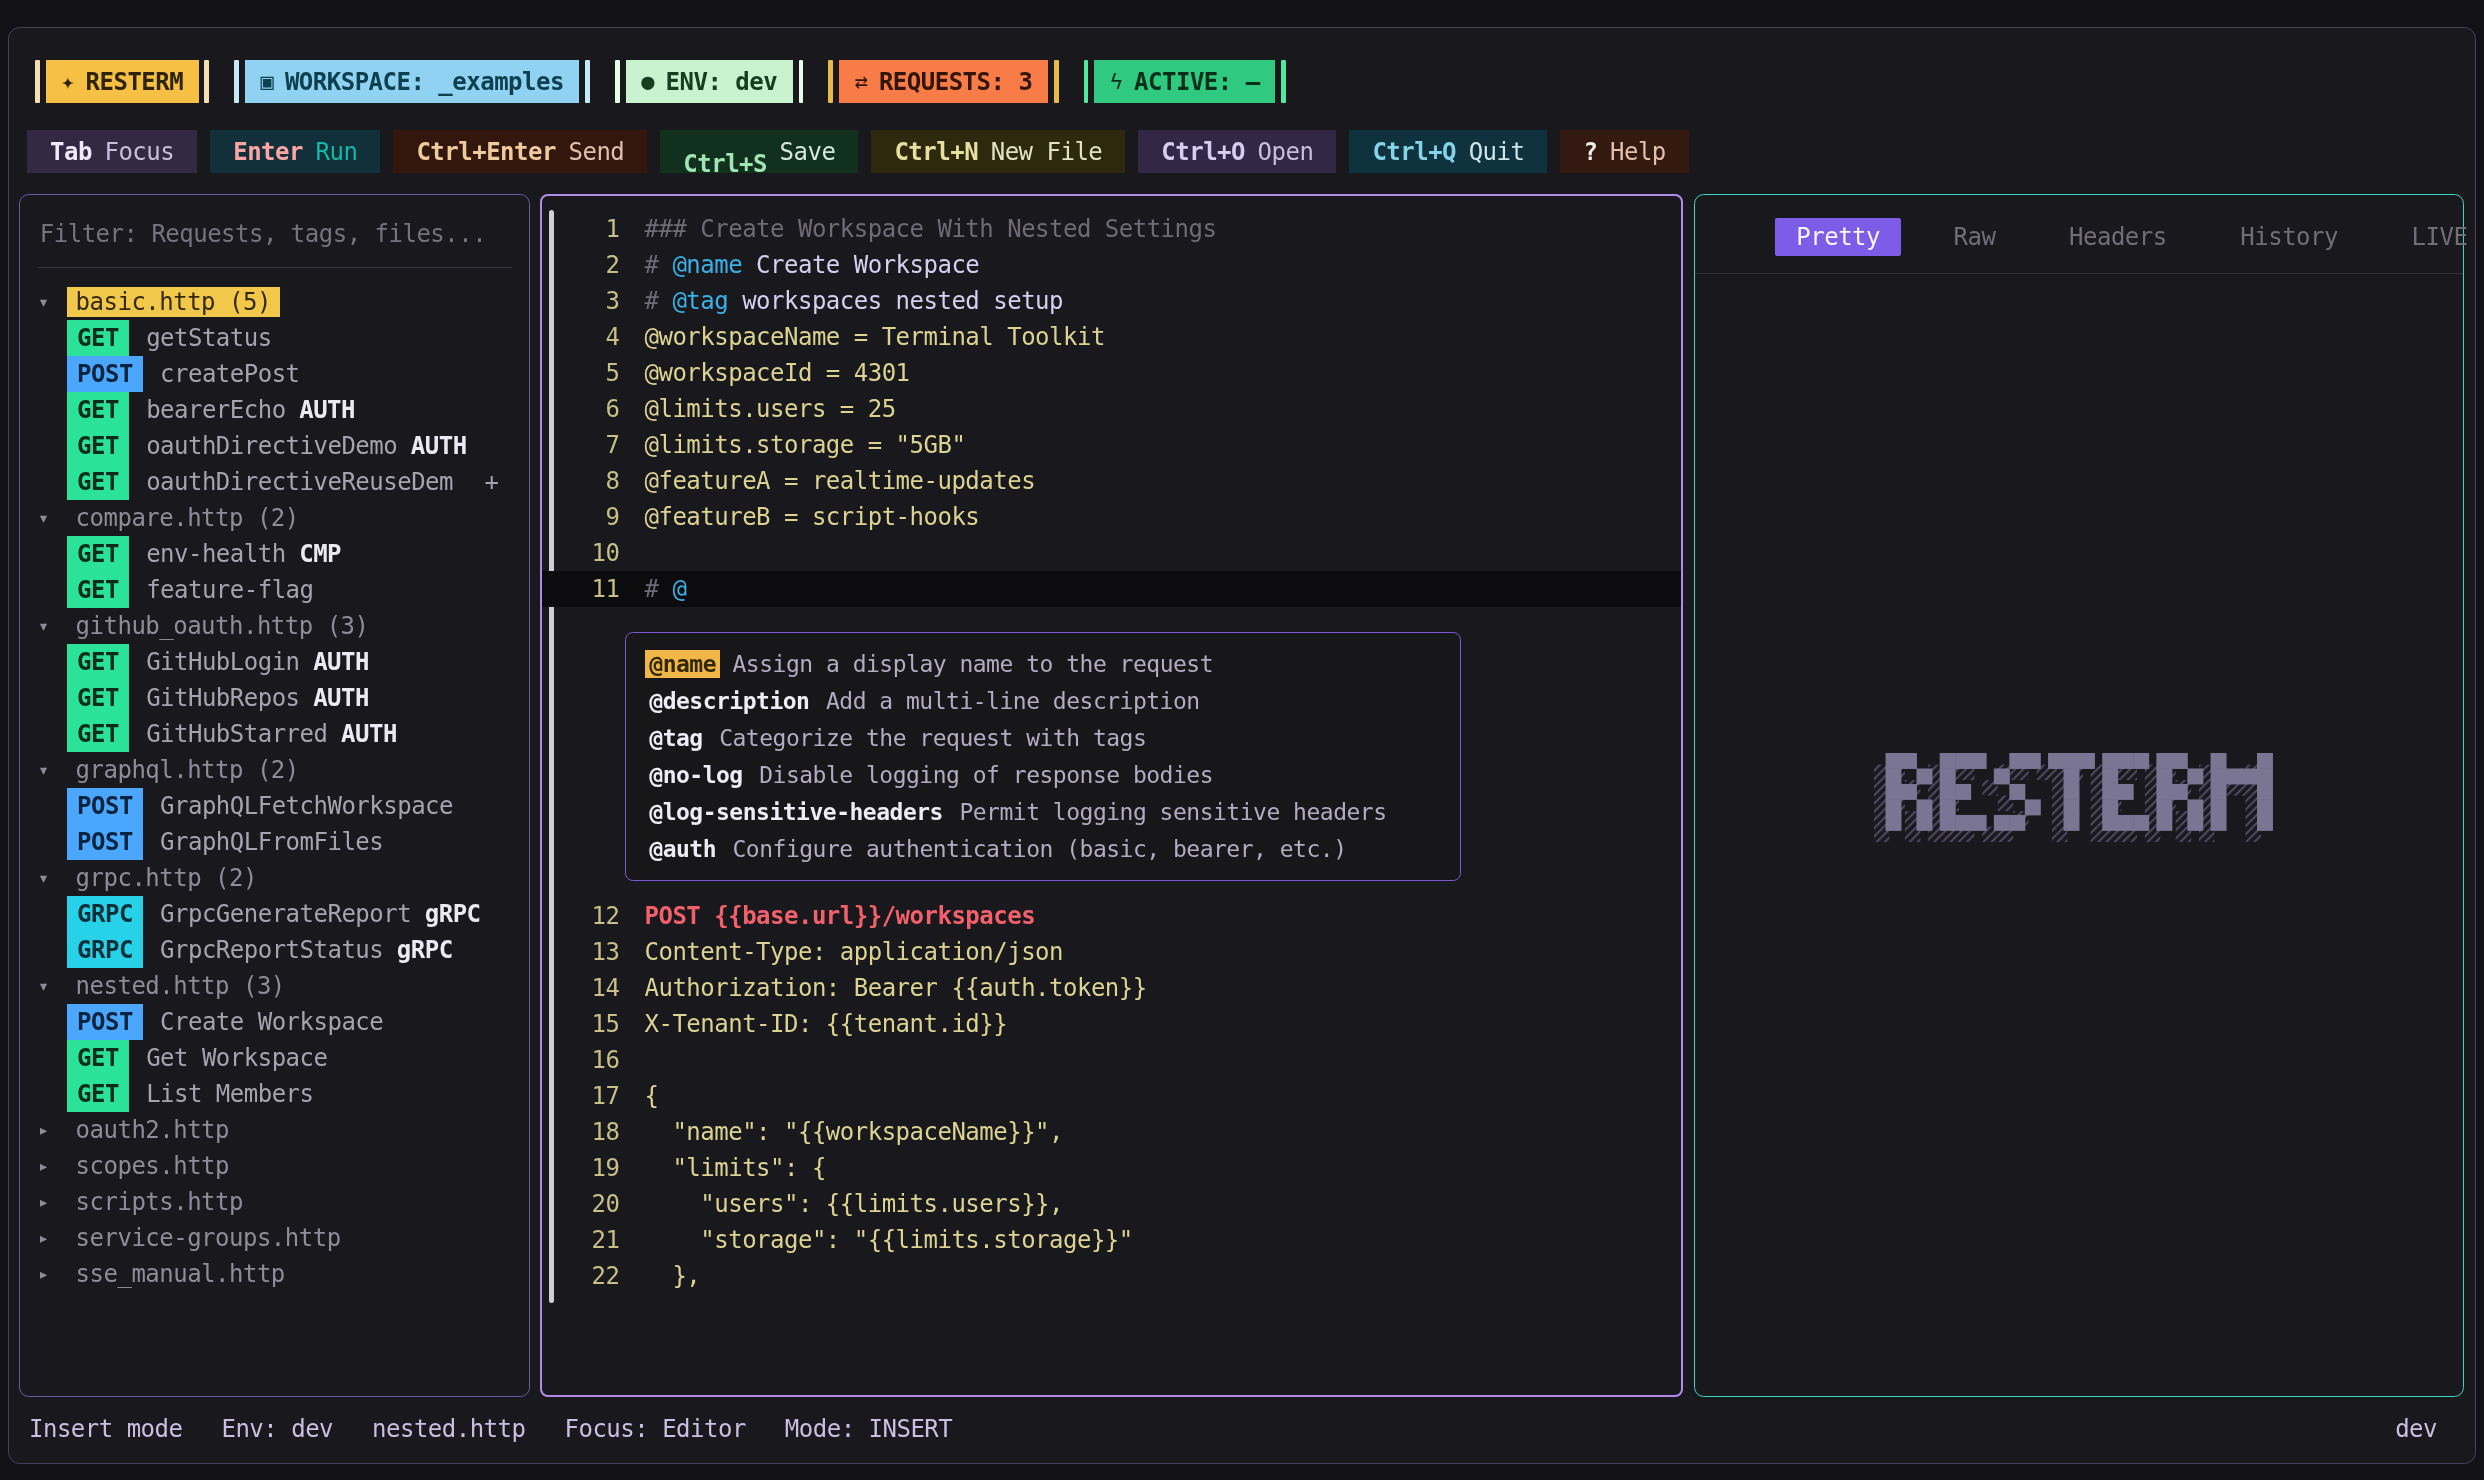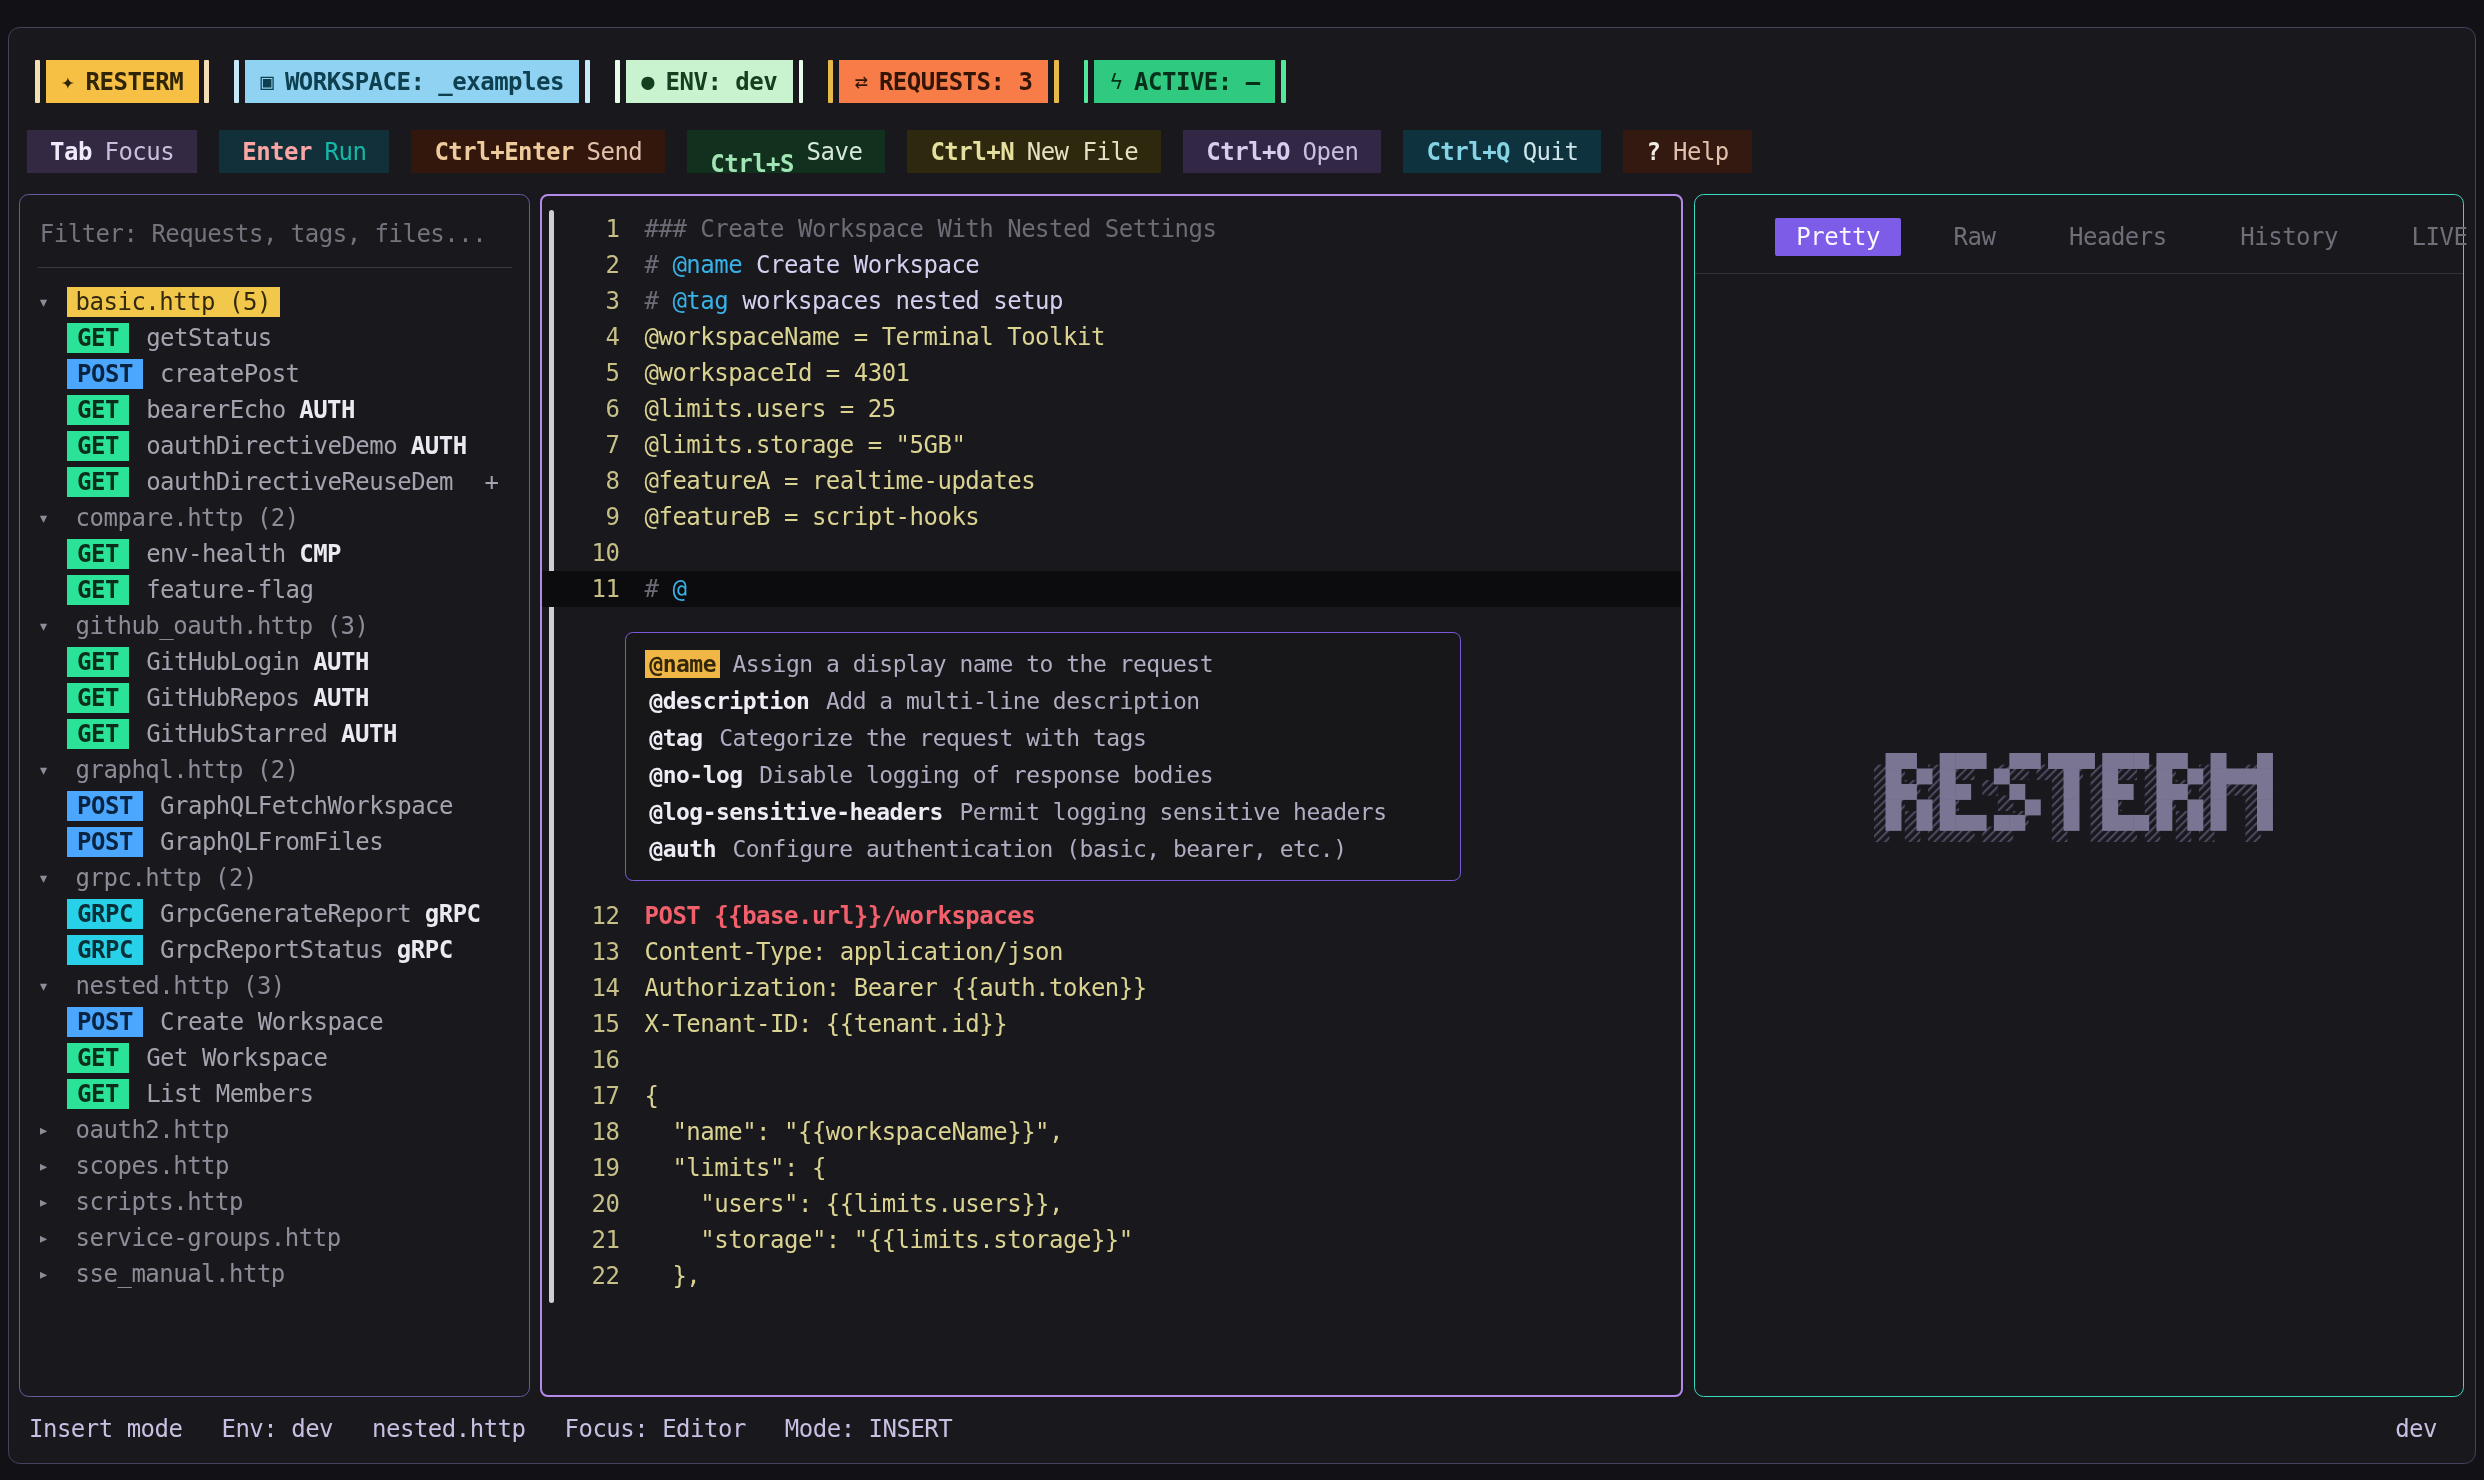--- a/index.html
+++ b/index.html
@@ -14,21 +14,21 @@
 
   
   .topbar-badges{position:absolute;left:35px;top:60px;height:43px;display:flex;gap:25px;}
   .badge-group{display:flex;align-items:stretch;gap:5.8px;}
   .badge-bar{width:4.9px;border-radius:1px;}
   .badge{display:flex;align-items:center;gap:11.6px;padding:0 15.5px;
     font-size:24px;font-weight:bold;letter-spacing:-0.5px;}
   .badge .bicon{font-weight:normal;font-size:22px;}
 
   
-  .shortcut-bar{position:absolute;left:27px;top:130px;height:43px;display:flex;gap:22px;}
+  .shortcut-bar{position:absolute;left:27px;top:130px;height:43px;display:flex;gap:13px;}
   .chip{display:flex;align-items:center;gap:12.6px;padding:0 23px;font-size:24px;letter-spacing:-0.5px;}
   .chip .key{font-weight:bold;}
 
   
   .sidebar{position:absolute;left:19.4px;top:194px;width:511px;height:1203px;
     border:1.9px solid #675aa2;border-radius:9.7px;background:#19181c;box-sizing:border-box;}
   .editor{position:absolute;left:540px;top:194px;width:1143px;height:1203px;
     border:2.9px solid #b28be9;border-radius:7.8px;background:#19181c;box-sizing:border-box;}
   .response{position:absolute;left:1694px;top:194px;width:770px;height:1203px;
     border:1.9px solid #3bd8c2;border-radius:9.7px;background:#19181c;box-sizing:border-box;}
@@ -36,21 +36,21 @@
   
   .filter{margin:25px 19.4px 0 19.4px;color:#76737f;font-size:24px;letter-spacing:-0.5px;white-space:pre;}
   .sdivider{margin:19.4px 17.5px 0 17.5px;border-top:1px solid #39373f;}
   .tree{margin-top:15.5px;}
   .trow{height:36px;display:flex;align-items:center;font-size:24px;letter-spacing:-0.5px;white-space:pre;}
   .trow.file{padding-left:17.5px;}
   .caret{width:29px;color:#8f8c99;font-size:18.4px;flex-shrink:0;}
   .flabel{color:#8f8c99;padding:1px 8.7px;}
   .flabel.selected{background:#f2c84b;color:#33290e;font-weight:normal;}
   .trow.req{padding-left:47px;}
-  .mbadge{height:30px;display:flex;align-items:center;padding:0 9.7px;font-weight:bold;}
+  .mbadge{height:36px;display:flex;align-items:center;padding:0 9.7px;font-weight:bold;}
   .rname{color:#a6a3b0;margin-left:17.5px;}
   .rtag{color:#ebe9f1;font-weight:bold;margin-left:13.6px;}
 
   
   .escroll{position:absolute;left:6.8px;top:13.6px;width:4.9px;height:1093px;background:#cfcdd6;border-radius:2.9px;}
   .elines{position:absolute;left:0;top:14.6px;right:0;}
   .eline{height:36px;display:flex;align-items:center;padding-left:15.5px;font-size:24px;letter-spacing:-0.5px;}
   .eline.current{background:#0c0b0e;}
   .gutter{width:62px;text-align:right;color:#c6bf88;flex-shrink:0;}
   .code{margin-left:25px;white-space:pre;}

